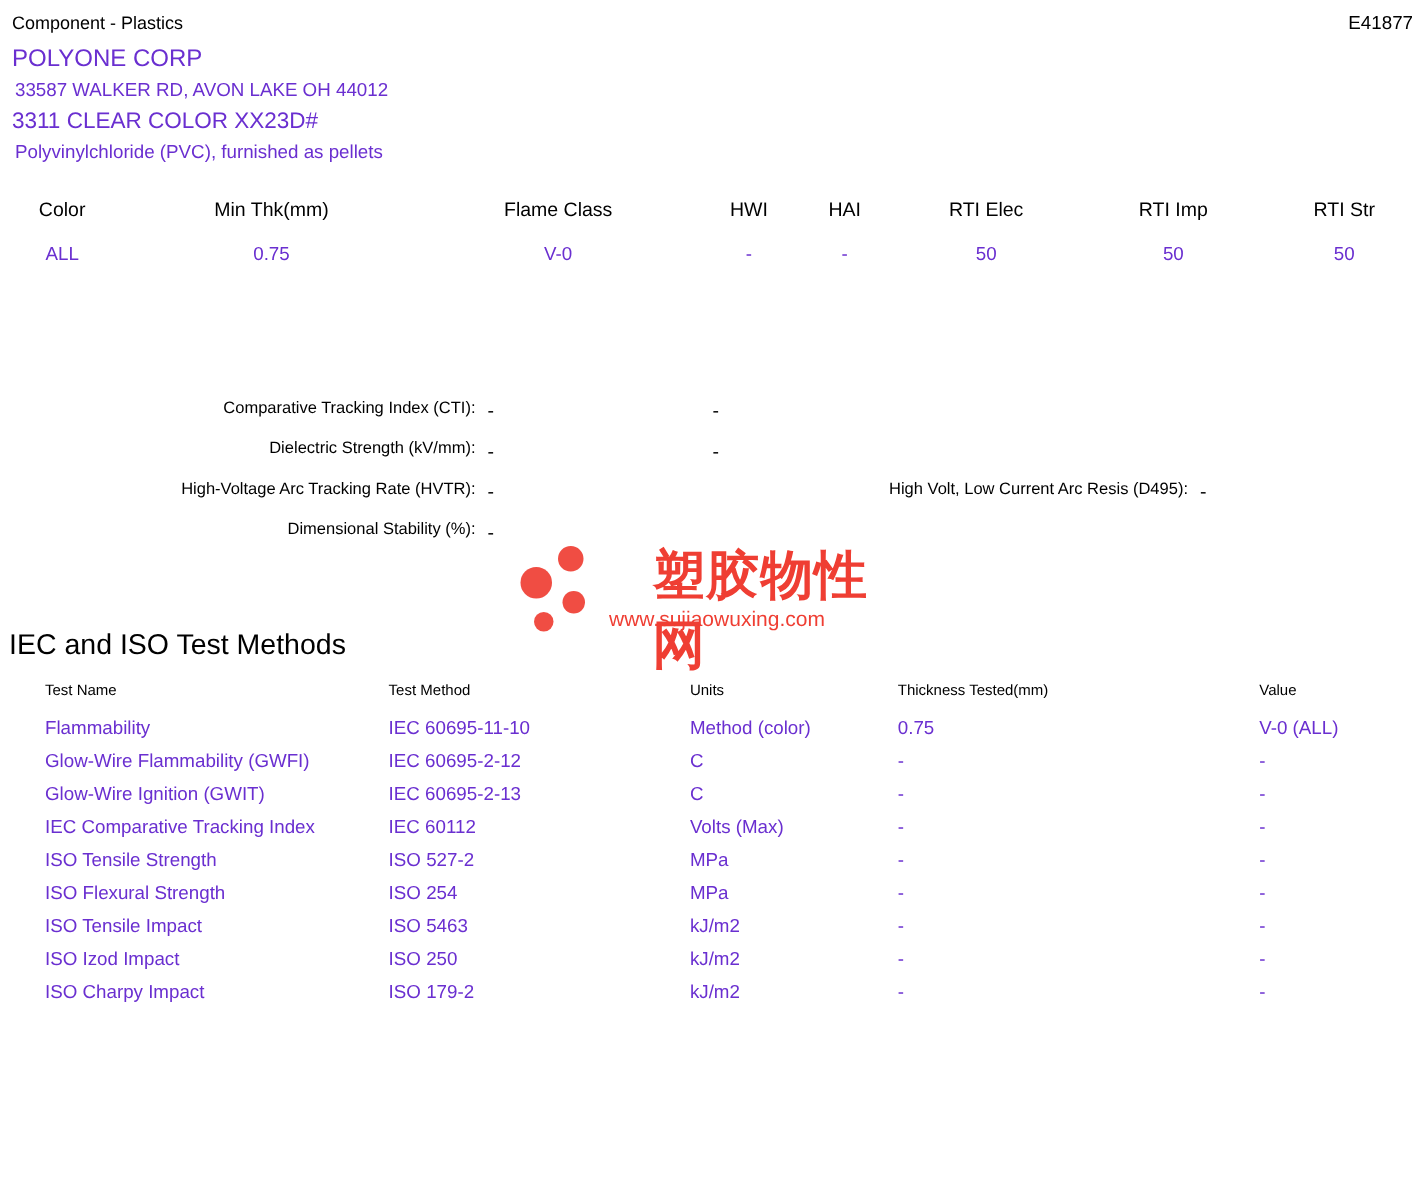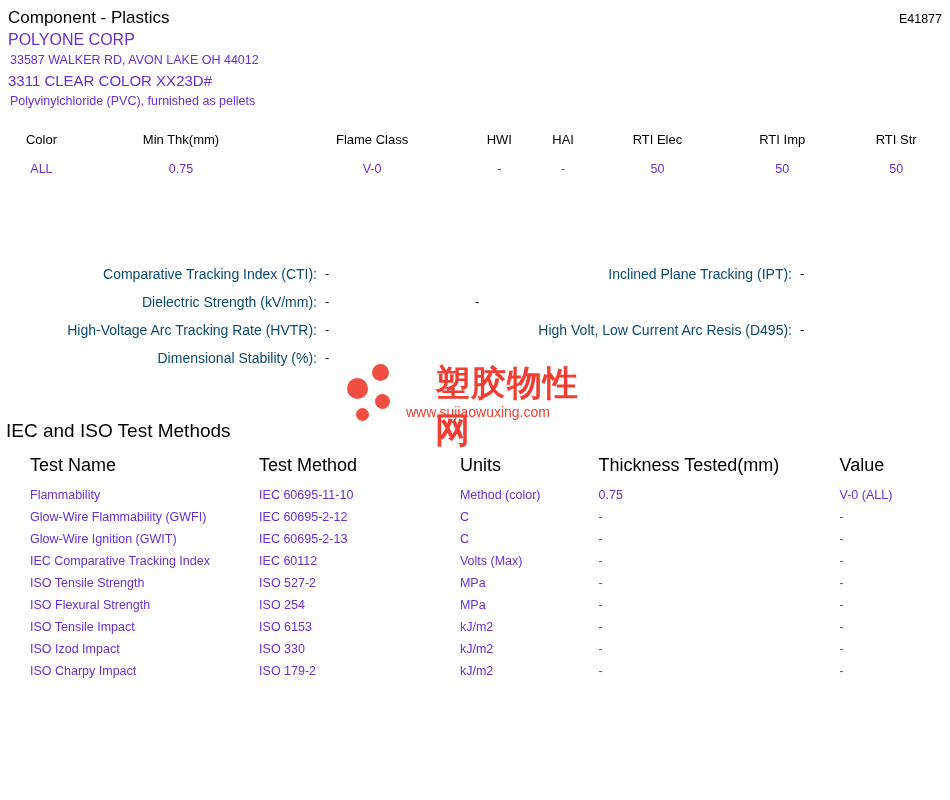--- a/index.html
+++ b/index.html
@@ -21,21 +21,21 @@
   .hdr-row {
     position: absolute;
     top: 8px;
     left: 8px;
     right: 8px;
     display: flex;
     justify-content: space-between;
     align-items: baseline;
   }
   .hdr-left {
-    font-size: 17px;
+    font-size: 12px;
     color: #000;
   }
   .hdr-right {
     font-size: 12.5px;
     color: #000;
   }
 
   .company {
     position: absolute;
     top: 31px;
@@ -101,22 +101,22 @@
     display: flex;
     margin-bottom: 12px;
   }
   .props-col {
     width: 50%;
     display: flex;
   }
   .props-label {
     flex: 1;
     text-align: right;
-    font-size: 14px;
-    color: #0c4a6e;
+    font-size: 11px;
+    color: #000000;
     padding-right: 8px;
     white-space: nowrap;
   }
   .props-val {
     width: 150px;
     text-align: left;
     font-size: 13px;
     color: #000;
   }
 
@@ -172,21 +172,21 @@
     top: 455px;
     left: 0;
     width: 950px;
   }
   .methods table {
     border-collapse: collapse;
     width: 100%;
   }
   .methods th {
     font-weight: normal;
-    font-size: 18px;
+    font-size: 10px;
     color: #000;
     text-align: left;
     padding: 0 0 12px 0;
   }
   .methods td {
     font-size: 12.5px;
     color: #6a2fd0;
     text-align: left;
     padding: 0 0 8px 0;
     white-space: nowrap;
@@ -240,21 +240,20 @@
 </div>
 
 <div class="props">
 
   <div class="props-row">
     <div class="props-col">
       <div class="props-label">Comparative Tracking Index (CTI):</div>
       <div class="props-val">-</div>
     </div>
     <div class="props-col">
-      <div class="props-label">Inclined Plane Tracking (IPT):</div>
       <div class="props-val">-</div>
     </div>
   </div>
 
   <div class="props-row">
     <div class="props-col">
       <div class="props-label">Dielectric Strength (kV/mm):</div>
       <div class="props-val">-</div>
     </div>
     <div class="props-col">
@@ -346,28 +345,28 @@
       </tr>
       <tr>
         <td class="c-name">ISO Flexural Strength</td>
         <td class="c-meth">ISO 254</td>
         <td class="c-unit">MPa</td>
         <td class="c-thk">-</td>
         <td class="c-val">-</td>
       </tr>
       <tr>
         <td class="c-name">ISO Tensile Impact</td>
-        <td class="c-meth">ISO 6153</td>
+        <td class="c-meth">ISO 5463</td>
         <td class="c-unit">kJ/m2</td>
         <td class="c-thk">-</td>
         <td class="c-val">-</td>
       </tr>
       <tr>
         <td class="c-name">ISO Izod Impact</td>
-        <td class="c-meth">ISO 330</td>
+        <td class="c-meth">ISO 250</td>
         <td class="c-unit">kJ/m2</td>
         <td class="c-thk">-</td>
         <td class="c-val">-</td>
       </tr>
       <tr>
         <td class="c-name">ISO Charpy Impact</td>
         <td class="c-meth">ISO 179-2</td>
         <td class="c-unit">kJ/m2</td>
         <td class="c-thk">-</td>
         <td class="c-val">-</td>

